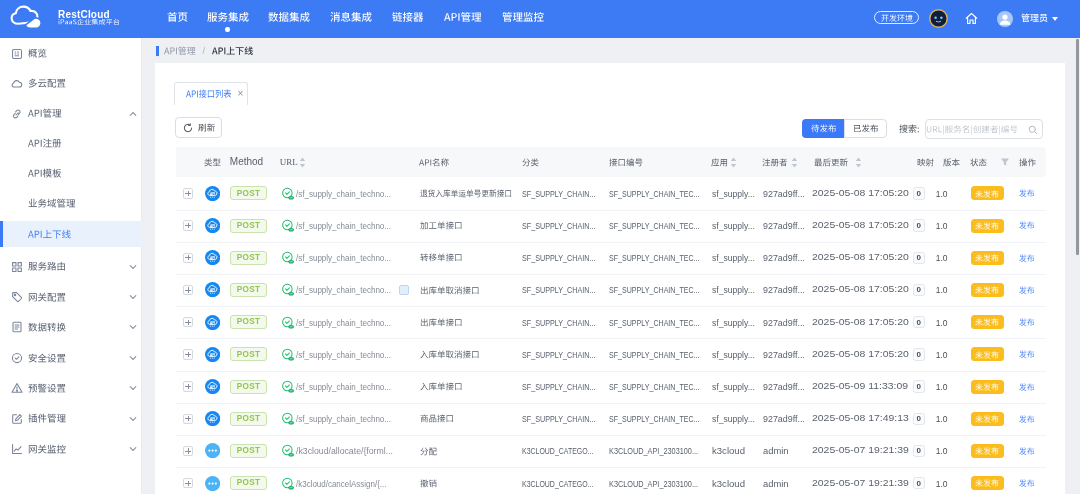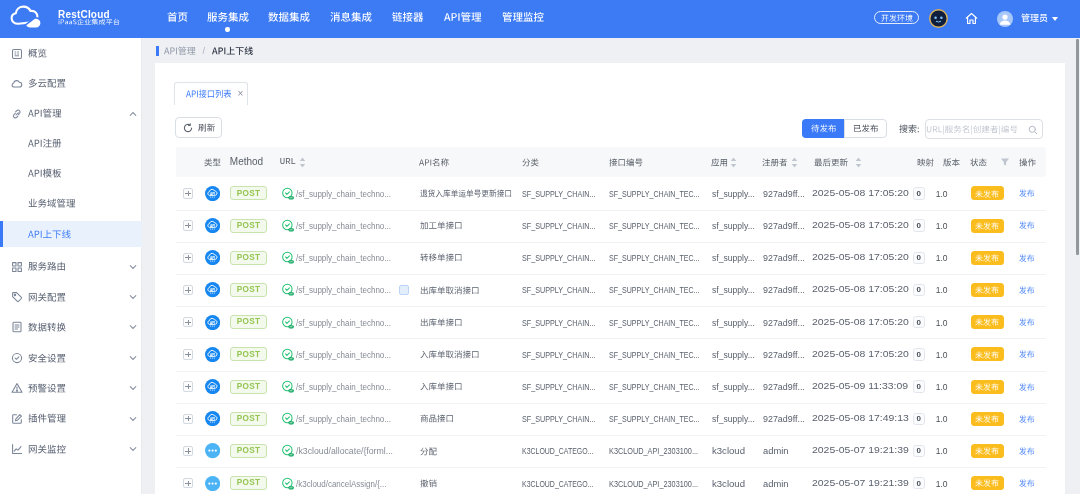--- a/index.html
+++ b/index.html
@@ -530,21 +530,21 @@
     <path d="M6.7 6.7 L8.8 8.8"></path>
   </svg>
 <div class="ab" style="left:176px;top:147.3px;width:870px;height:29.7px;background:#f7f8fa;border-radius:0 4px 4px 0"></div>
 <svg class="ab" style="left:204.3px;top:155.8px" width="19.0" height="12.8">
     <g fill="#5a6069" transform="translate(0,9.61) scale(0.008500,-0.008500)">
       <use href="#r97" x="0"></use>
       <use href="#r98" x="1000"></use>
     </g>
   </svg>
 <div class="ab" style="left:229.8px;top:162.2px;font-family:Liberation Sans,sans-serif;font-weight:400;font-size:10px;color:#5a6069;letter-spacing:0px;transform:translateY(-50%);transform-origin:0 50%;white-space:pre;line-height:1">Method</div>
-<div class="ab" style="left:279.8px;top:162.2px;font-family:Liberation Mono, monospace;font-weight:400;font-size:9px;color:#5a6069;letter-spacing:0px;transform:translateY(-50%);transform-origin:0 50%;white-space:pre;line-height:1">URL</div>
+<div class="ab" style="left:279.8px;top:162.2px;font-family:Liberation Serif, serif;font-weight:400;font-size:9px;color:#5a6069;letter-spacing:0px;transform:translateY(-50%);transform-origin:0 50%;white-space:pre;line-height:1">URL</div>
 <svg class="ab" style="left:418.7px;top:155.8px" width="32.0" height="12.8">
     <g fill="#5a6069" transform="translate(0,9.61) scale(0.008500,-0.008500)">
       <use href="#r41" x="0"></use>
       <use href="#r1" x="608"></use>
       <use href="#r42" x="1241"></use>
       <use href="#r91" x="1534"></use>
       <use href="#r99" x="2534"></use>
     </g>
   </svg>
 <svg class="ab" style="left:521.6px;top:155.8px" width="19.0" height="12.8">

